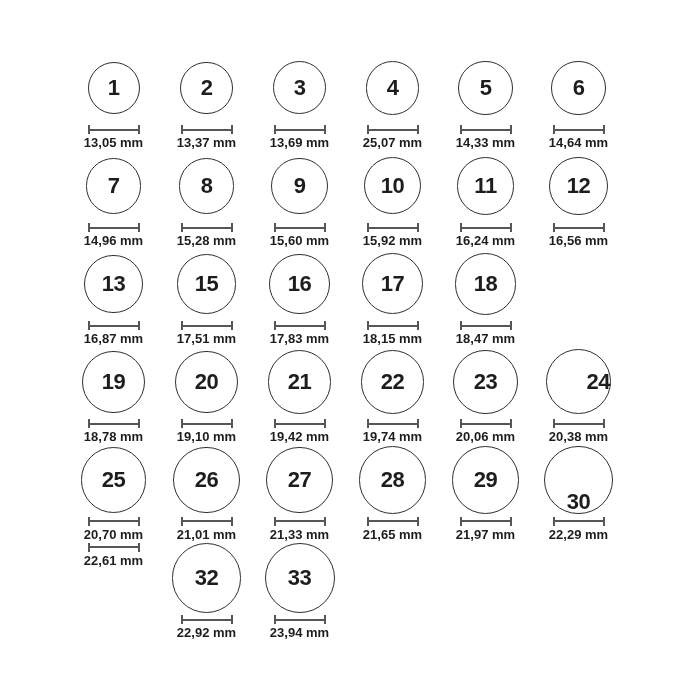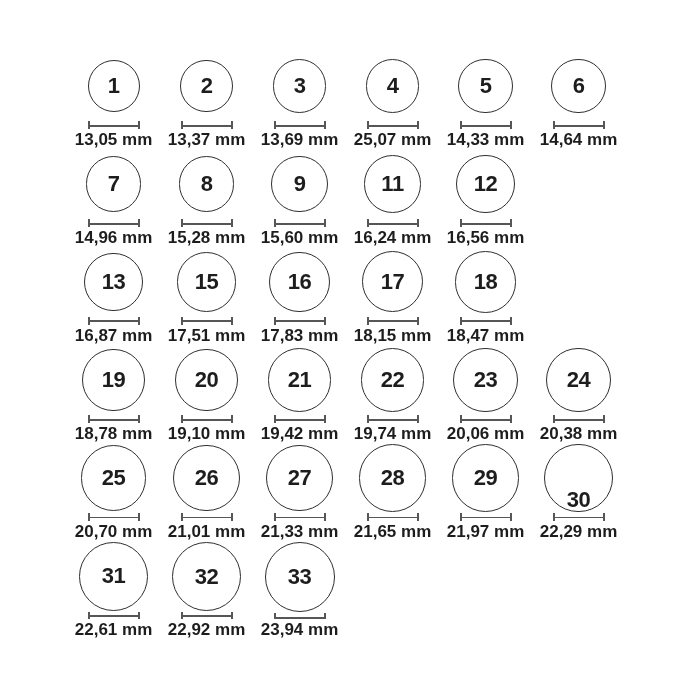--- a/index.html
+++ b/index.html
@@ -61,21 +61,21 @@
     border-right: 2px solid #565656;
     background: linear-gradient(
       rgba(0,0,0,0) 0px, rgba(0,0,0,0) 3.5px,
       #565656 3.5px, #565656 5.5px,
       rgba(0,0,0,0) 5.5px, rgba(0,0,0,0) 9px
     );
     box-sizing: border-box;
   }
   .value {
     margin-top: 2px;
-    font-size: 17px;
+    font-size: 13px;
     font-weight: 700;
     color: #1d1d1d;
     white-space: nowrap;
     line-height: 1.1;
   }
 </style>
 </head>
 <body>
 
 <div id="chart">
@@ -158,20 +158,29 @@
     <div class="circle-wrap">
       <div class="circle" style="width: 56.5px; height: 56.5px;">
         <span class="num">9</span>
       </div>
     </div>
     <div class="measure"></div>
     <div class="value">15,60 mm</div>
   </div>
       <div class="cell">
     <div class="circle-wrap">
+      <div class="circle" style="width: 57.0625px; height: 57.0625px;">
+        <span class="num">10</span>
+      </div>
+    </div>
+    <div class="measure"></div>
+    <div class="value">15,92 mm</div>
+  </div>
+      <div class="cell">
+    <div class="circle-wrap">
       <div class="circle" style="width: 57.625px; height: 57.625px;">
         <span class="num">11</span>
       </div>
     </div>
     <div class="measure"></div>
     <div class="value">16,24 mm</div>
   </div>
       <div class="cell">
     <div class="circle-wrap">
       <div class="circle" style="width: 58.1875px; height: 58.1875px;">
@@ -270,21 +279,21 @@
     <div class="circle-wrap">
       <div class="circle" style="width: 64.375px; height: 64.375px;">
         <span class="num">23</span>
       </div>
     </div>
     <div class="measure"></div>
     <div class="value">20,06 mm</div>
   </div>
       <div class="cell">
     <div class="circle-wrap">
-      <div class="circle" style="width: 64.9375px; height: 64.9375px;">
+      <div class="circle" style="width: 64.9375px; height: 64.9375px; justify-content: flex-end;">
         <span class="num">24</span>
       </div>
     </div>
     <div class="measure"></div>
     <div class="value">20,38 mm</div>
   </div>
     </div>
     <div class="row">
       <div class="cell">
     <div class="circle-wrap">
@@ -336,25 +345,20 @@
       <div class="circle" style="width: 68.3125px; height: 68.3125px; align-items: flex-end;">
         <span class="num">30</span>
       </div>
     </div>
     <div class="measure"></div>
     <div class="value">22,29 mm</div>
   </div>
     </div>
     <div class="row">
       <div class="cell">
-    <div class="circle-wrap">
-      <div class="circle" style="width: 68.875px; height: 68.875px;">
-        <span class="num">31</span>
-      </div>
-    </div>
     <div class="measure"></div>
     <div class="value">22,61 mm</div>
   </div>
       <div class="cell">
     <div class="circle-wrap">
       <div class="circle" style="width: 69.4375px; height: 69.4375px; justify-content: center;">
         <span class="num">32</span>
       </div>
     </div>
     <div class="measure"></div>

